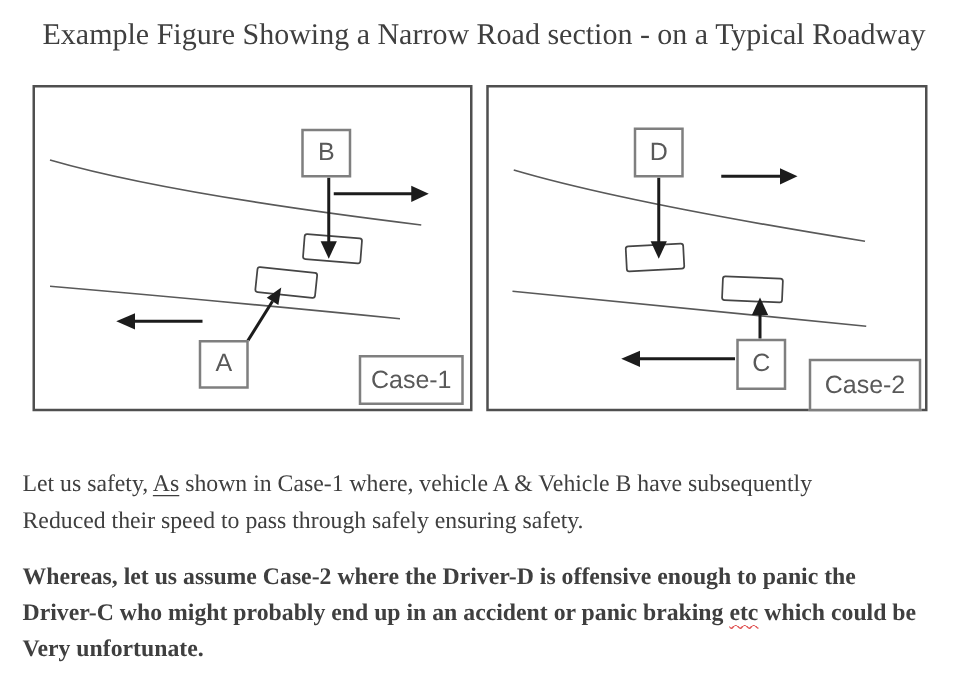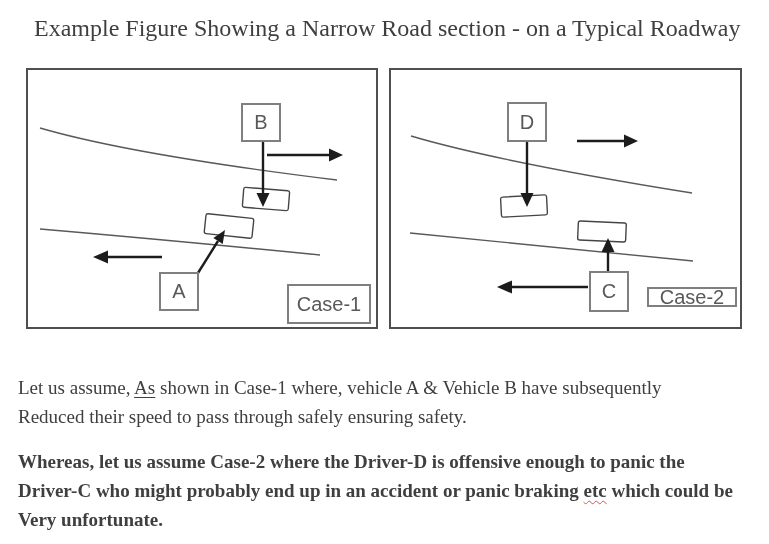--- a/index.html
+++ b/index.html
@@ -115,24 +115,24 @@
       <line class="arrow-line" x1="120" y1="217" x2="197" y2="217"></line>
       <polygon class="arrow-head" points="106,217 121,210.5 121,223.5"></polygon>
     </svg>
 
     <div class="label-box" style="left:116px;top:32px;width:40px;height:40px;">
       <span>D</span>
     </div>
     <div class="label-box" style="left:198px;top:201px;width:40px;height:41px;">
       <span>C</span>
     </div>
-    <div class="label-box" style="left:256px;top:217px;width:90px;height:20px;">
+    <div class="label-box" style="left:256px;top:217px;width:90px;height:42px;">
       <span>Case-2</span>
     </div>
   </div>
 
-  <p class="para" id="para-1"><span>Let us assume, </span><span class="squiggle-green">As</span><span> shown in Case-1 where, vehicle A &amp; Vehicle B have subsequently
+  <p class="para" id="para-1"><span>Let us safety, </span><span class="squiggle-green">As</span><span> shown in Case-1 where, vehicle A &amp; Vehicle B have subsequently
 Reduced their speed to pass through safely ensuring safety.</span></p>
   <p class="para" id="para-2"><span>Whereas, let us assume Case-2 where the Driver-D is offensive enough to panic the
 Driver-C who might probably end up in an accident or panic braking </span><span class="squiggle-red">etc</span><span> which could be
 Very unfortunate.</span></p>
 
 </div>
 
 </body></html>

